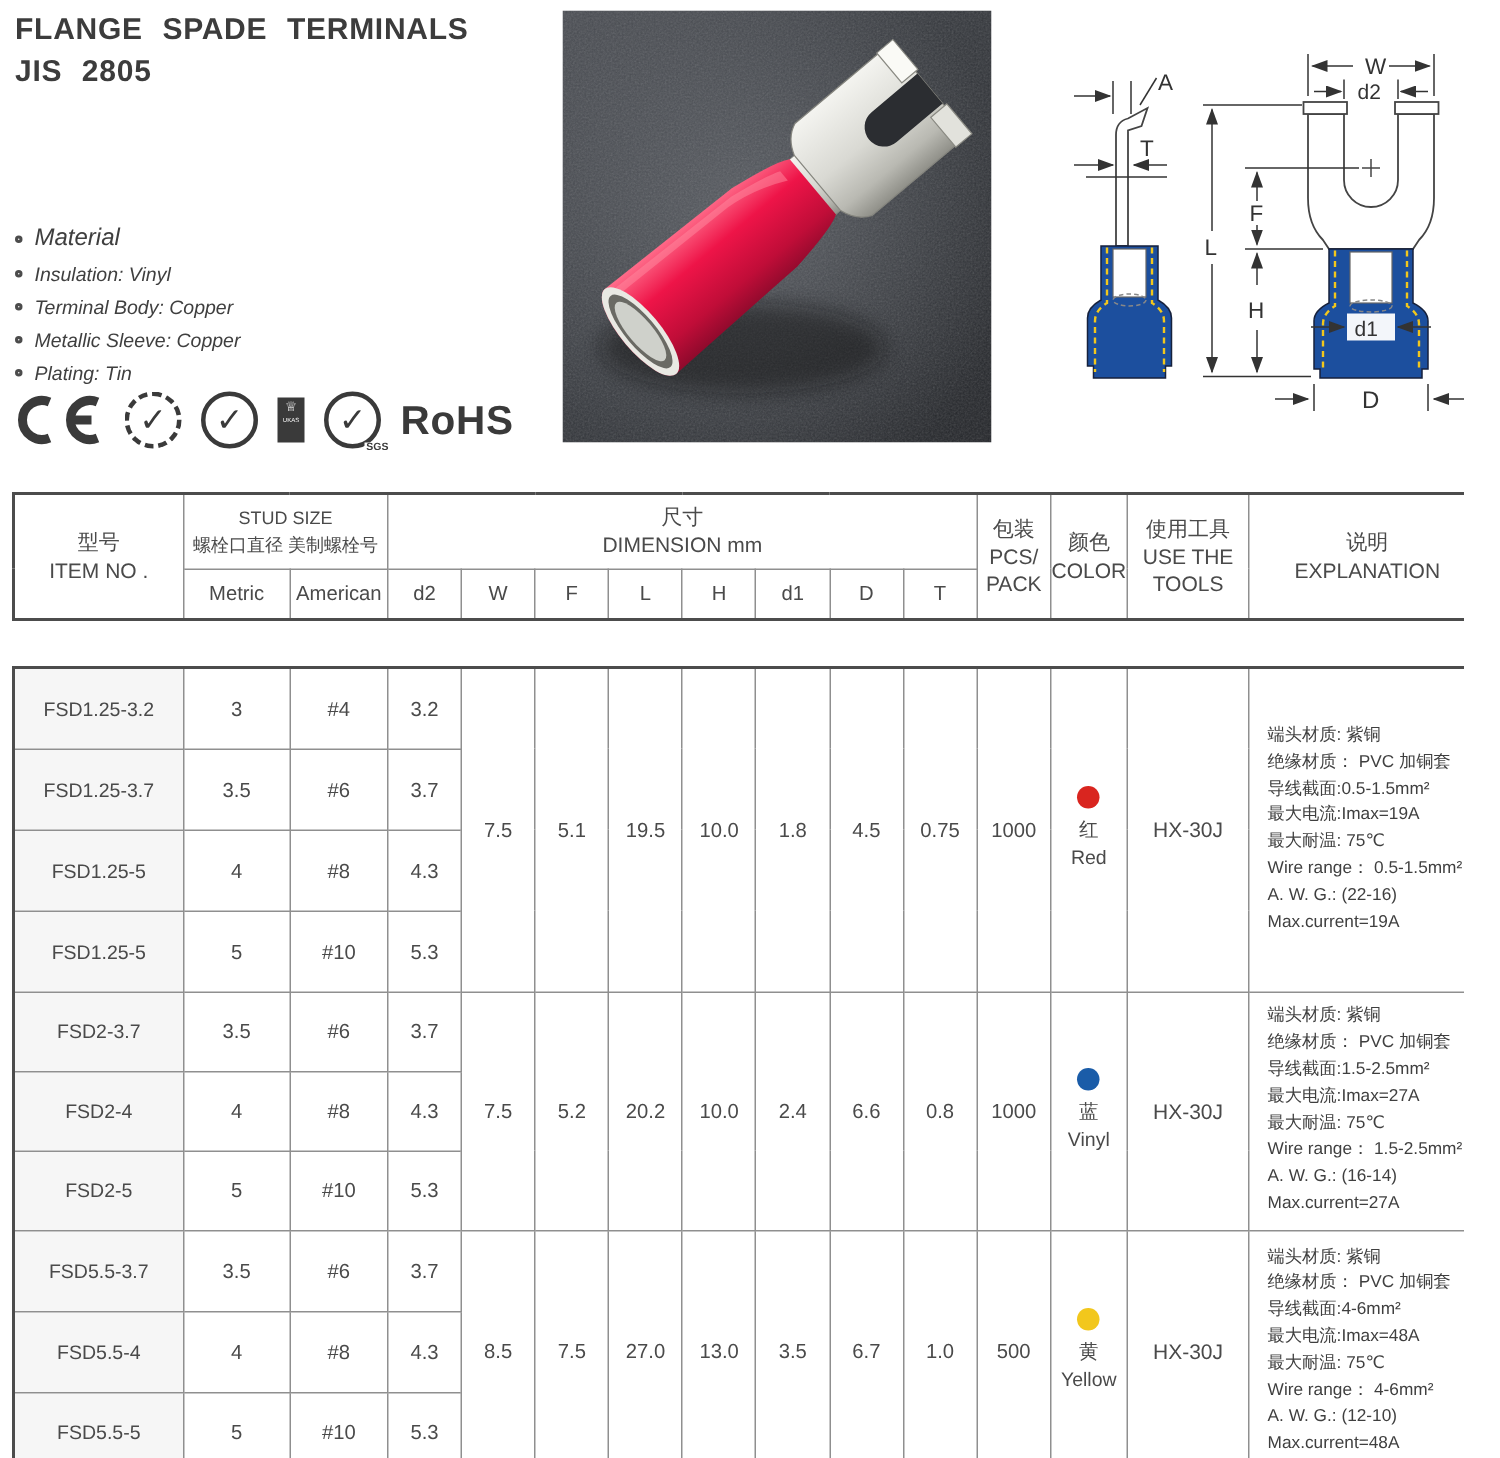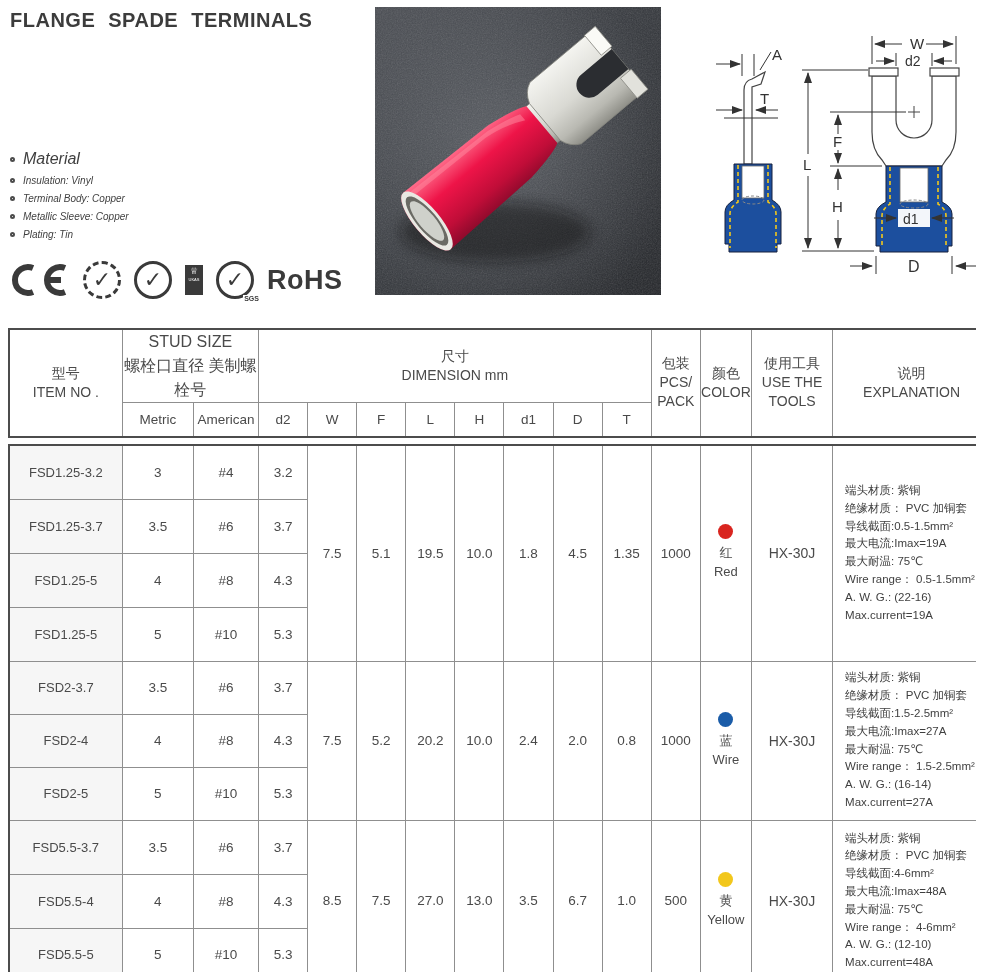--- a/index.html
+++ b/index.html
@@ -8,21 +8,21 @@
           font-family:"Liberation Sans","DejaVu Sans",sans-serif; color:#4a4a4a; overflow:hidden; }
 
   
   .title { position:absolute; left:10px; top:6px; font-size:20px; font-weight:bold;
            color:#3c3c3c; letter-spacing:.5px; word-spacing:7px; line-height:1.4; }
   .material { position:absolute; left:10px; top:150px;font-style:italic; }
   .mat-row { display:flex; align-items:center; margin-bottom:7px; }
   .bullet { width:5px; height:5px; border:2.5px solid #4c4c4c; border-radius:50%;
             margin-right:8px; flex:0 0 auto; background:#fff; }
   .mat-head { font-size:16px; color:#3f3f3f; }
-  .mat-item { font-size:10px; color:#3f3f3f; }
+  .mat-item { font-size:13px; color:#3f3f3f; }
 
   
   .certs { position:absolute; left:8px; top:258px; display:flex; align-items:center; gap:13px; height:44px; }
   .badge { position:relative; width:38px; height:38px; border:3px solid #3a3a3a; border-radius:50%;
            display:flex; align-items:center; justify-content:center; }
   .badge.dotted { border-style:dashed; }
   .badge .chk { font-size:22px; font-weight:bold; color:#3a3a3a; line-height:1; }
   .ukas { width:18px; height:30px; background:#3a3a3a; color:#fff; display:flex; flex-direction:column;
           align-items:center; justify-content:flex-start; font-size:9px; line-height:1; padding-top:2px; }
   .ukas .tiny { font-size:4px; margin-top:2px; letter-spacing:0; }
@@ -42,40 +42,41 @@
   table { border-collapse:collapse; table-layout:fixed; width:984px; }
   .tbl-head { position:absolute; left:8px; top:328px; }
   .tbl-body { position:absolute; left:8px; top:444px; }
   table { border:2px solid #4c4c4c; }
   td { border:1px solid #8f8f8f; text-align:center; vertical-align:middle; padding:0;
        overflow:hidden; color:#4a4a4a; }
   .ml { white-space:pre-line; line-height:1.35; }
   .hr1 { height:50px; }
   .hr2 { height:34px; }
   .hd { font-size:14px; }
-  .hd-stud { font-size:16px; line-height:1.5; }
+  .hd-stud { font-size:12px; line-height:1.5; }
   .hd-sub { font-size:13.5px; }
   .r54 { height:54px; }
   .r53 { height:53px; }
   .cell { font-size:13.5px; }
   .itemc { background:#f6f6f6; font-size:13px; }
   .colorc { font-size:13px; line-height:1.45; }
   .dot { width:15px; height:15px; border-radius:50%; margin:0 auto 5px auto; }
   .toolc { font-size:14px; }
   .explc { text-align:left; }
   .expl { font-size:11.5px; line-height:1.55; padding:4px 4px 4px 12px; white-space:pre-line;
           color:#3f3f3f; }
 </style>
 </head>
 <body>
 
 <div class="page">
 
   <div class="title">
     <div>FLANGE SPADE TERMINALS</div>
+    <div>JIS 2805</div>
   </div>
 
   <div class="material">
     <div class="mat-row">
       <span class="bullet"></span>
       <span class="mat-head">Material</span>
     </div>
     <div class="mat-row">
       <span class="bullet"></span>
       <span class="mat-item">Insulation: Vinyl</span>
@@ -325,21 +326,21 @@
       <td class="itemc">FSD1.25-3.2</td>
       <td class="cell">3</td>
       <td class="cell">#4</td>
       <td class="cell">3.2</td>
       <td rowspan="4" class="cell">7.5</td>
       <td rowspan="4" class="cell">5.1</td>
       <td rowspan="4" class="cell">19.5</td>
       <td rowspan="4" class="cell">10.0</td>
       <td rowspan="4" class="cell">1.8</td>
       <td rowspan="4" class="cell">4.5</td>
-      <td rowspan="4" class="cell">1.35</td>
+      <td rowspan="4" class="cell">0.75</td>
       <td rowspan="4" class="cell">1000</td>
       <td rowspan="4" class="colorc">
         <div class="dot" style="background-color: rgb(217, 37, 31);"></div>
         <div>红</div>
         <div>Red</div>
       </td>
       <td rowspan="4" class="toolc">HX-30J</td>
       <td rowspan="4" class="explc">
         <div class="expl">端头材质: 紫铜
 绝缘材质： PVC 加铜套
@@ -373,27 +374,27 @@
     <tr class="r53">
       <td class="itemc">FSD2-3.7</td>
       <td class="cell">3.5</td>
       <td class="cell">#6</td>
       <td class="cell">3.7</td>
       <td rowspan="3" class="cell">7.5</td>
       <td rowspan="3" class="cell">5.2</td>
       <td rowspan="3" class="cell">20.2</td>
       <td rowspan="3" class="cell">10.0</td>
       <td rowspan="3" class="cell">2.4</td>
-      <td rowspan="3" class="cell">2.0</td>
+      <td rowspan="3" class="cell">6.6</td>
       <td rowspan="3" class="cell">0.8</td>
       <td rowspan="3" class="cell">1000</td>
       <td rowspan="3" class="colorc">
         <div class="dot" style="background-color: rgb(26, 92, 168);"></div>
         <div>蓝</div>
-        <div>Wire</div>
+        <div>Vinyl</div>
       </td>
       <td rowspan="3" class="toolc">HX-30J</td>
       <td rowspan="3" class="explc">
         <div class="expl">端头材质: 紫铜
 绝缘材质： PVC 加铜套
 导线截面:1.5-2.5mm²
 最大电流:Imax=27A
 最大耐温: 75℃
 Wire range： 1.5-2.5mm²
 A. W. G.:  (16-14)

